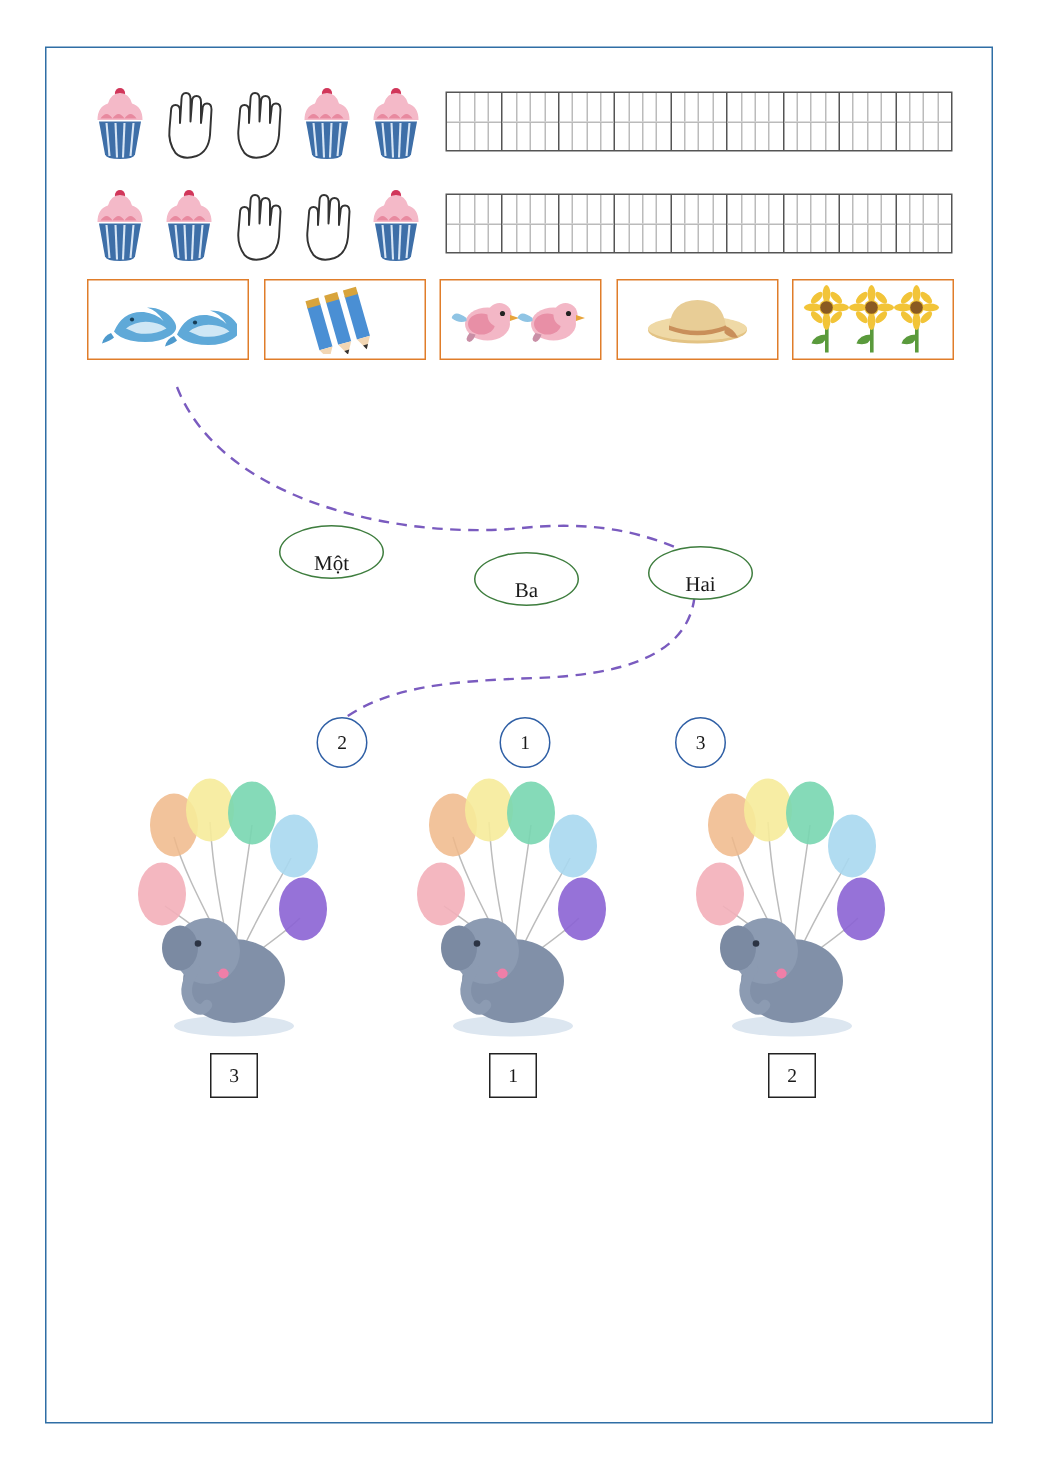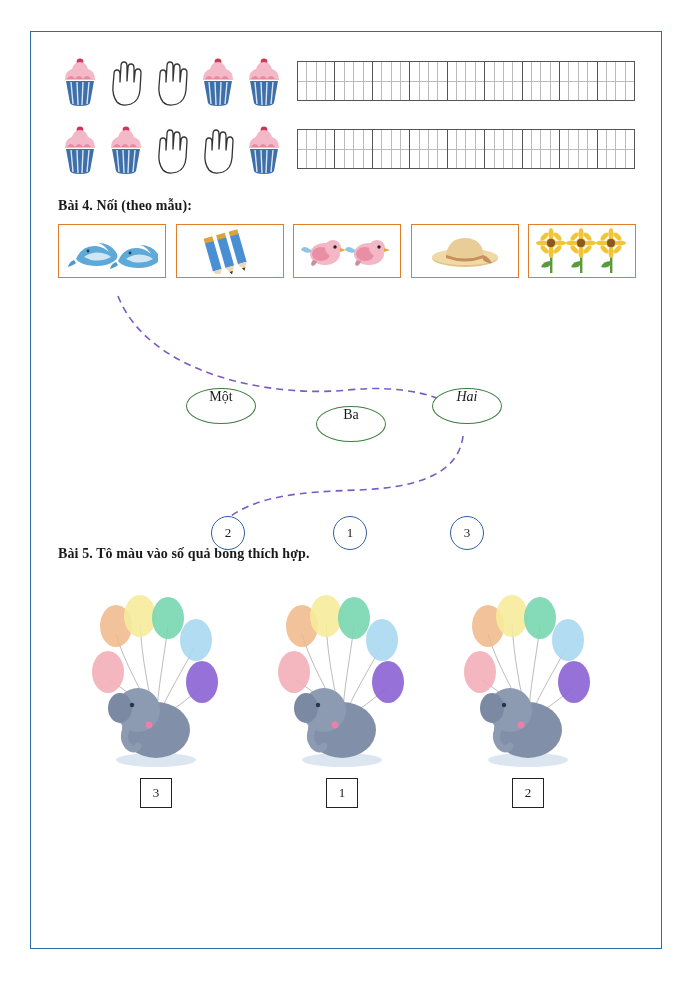--- a/index.html
+++ b/index.html
@@ -112,21 +112,21 @@
     height: 250px;
     width: 578px;
   }
   .oval {
     position: absolute;
     width: 68px;
     height: 34px;
     border: 1.2px solid #3e7d3e;
     border-radius: 50%;
     display: flex;
-    align-items: flex-start;
+    align-items: flex-end;
     justify-content: center;
     font-size: 14px;
     background: #fff;
   }
   .numcirc {
     position: absolute;
     width: 32px;
     height: 32px;
     border: 1.2px solid #2f5fa5;
     border-radius: 50%;
@@ -551,21 +551,20 @@
           <div class="grow">
             <div class="gcell"></div>
             <div class="gcell"></div>
             <div class="gcell"></div>
             <div class="gcell"></div>
           </div>
         </div>
       </div>
   </div>
 
-  <div class="heading">Bài 4. Nối (theo mẫu):</div>
 
   <div class="pic-row">
 
     <div class="pic-box">
       <svg width="92" height="44" viewBox="0 0 92 44">
         <g>
           <path d="M10 30 q6-14 20-13 q8 1 13 6 q-4-7 -11-9 q12 0 18 9 q4 6 -3 10 q-10 6 -26 3 q-8-2 -11-6 z" fill="#5fa9d8"></path>
           <path d="M18 28 q8-6 18-4 q6 1 9 4 q-9 5 -20 3 z" fill="#cfe7f5"></path>
           <circle cx="22" cy="22" r="1.4" fill="#173d55"></circle>
           <path d="M8 31 q-5 2 -6 7 q6-2 8-4 z" fill="#4e9acd"></path>
@@ -699,36 +698,35 @@
       <path d="M60 18 C 90 95, 210 120, 290 112 C 350 106, 380 120, 400 128" fill="none" stroke="#7a5bbf" stroke-width="1.6" stroke-dasharray="7 5"></path>
       <path d="M405 158 C 400 200, 350 210, 300 212 C 240 214, 200 218, 170 240" fill="none" stroke="#7a5bbf" stroke-width="1.6" stroke-dasharray="7 5"></path>
     </svg>
 
     <div class="oval" style="left:128px; top:110px;">
       <span>Một</span>
     </div>
     <div class="oval" style="left:258px; top:128px;">
       <span>Ba</span>
     </div>
-    <div class="oval" style="left:374px; top:110px;font-style:italic;">
+    <div class="oval" style="left:374px; top:124px;">
       <span>Hai</span>
     </div>
 
     <div class="numcirc" style="left:153px; top:238px;">
       <span>2</span>
     </div>
     <div class="numcirc" style="left:275px; top:238px;">
       <span>1</span>
     </div>
     <div class="numcirc" style="left:392px; top:238px;">
       <span>3</span>
     </div>
   </div>
 
-  <div class="heading">Bài 5. Tô màu vào số quả bóng thích hợp.</div>
 
   <div class="balloon-row">
 
     <div class="balloon-group">
       <svg width="168" height="200" viewBox="0 0 168 200">
         <g stroke="#bcbcbc" stroke-width="1" fill="none">
           <path d="M84 150 C 70 120, 52 90, 44 62"></path>
           <path d="M84 150 C 76 118, 70 86, 68 52"></path>
           <path d="M84 150 C 86 115, 92 86, 96 54"></path>
           <path d="M84 150 C 96 120, 112 96, 122 76"></path>

